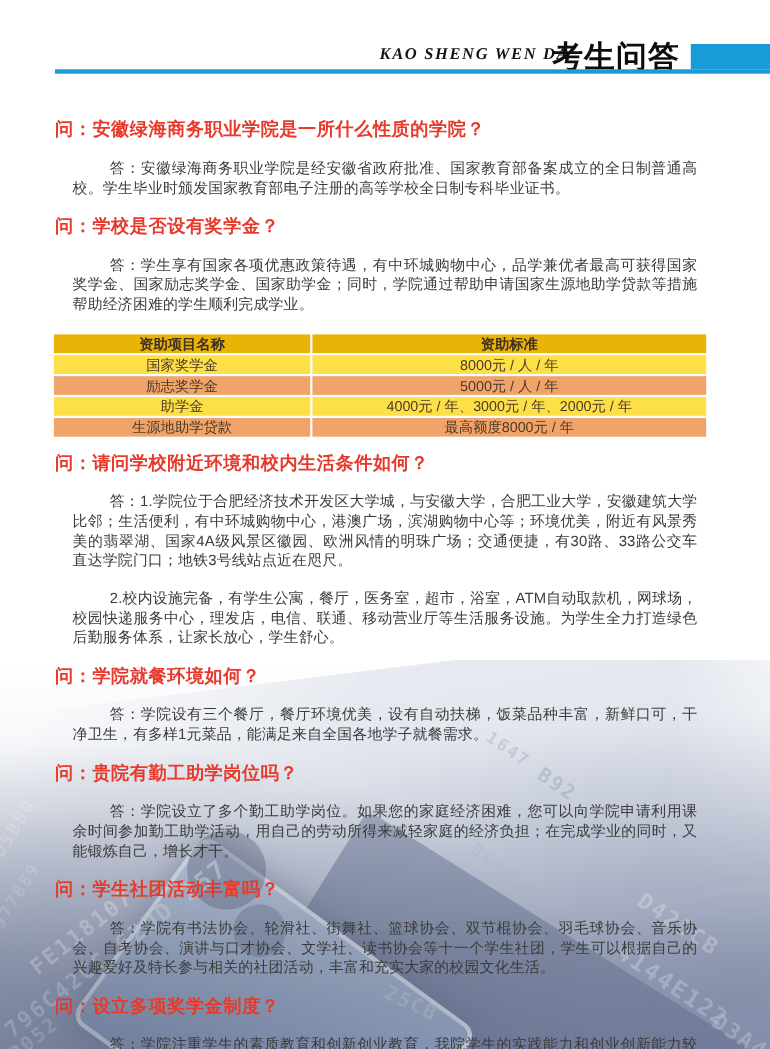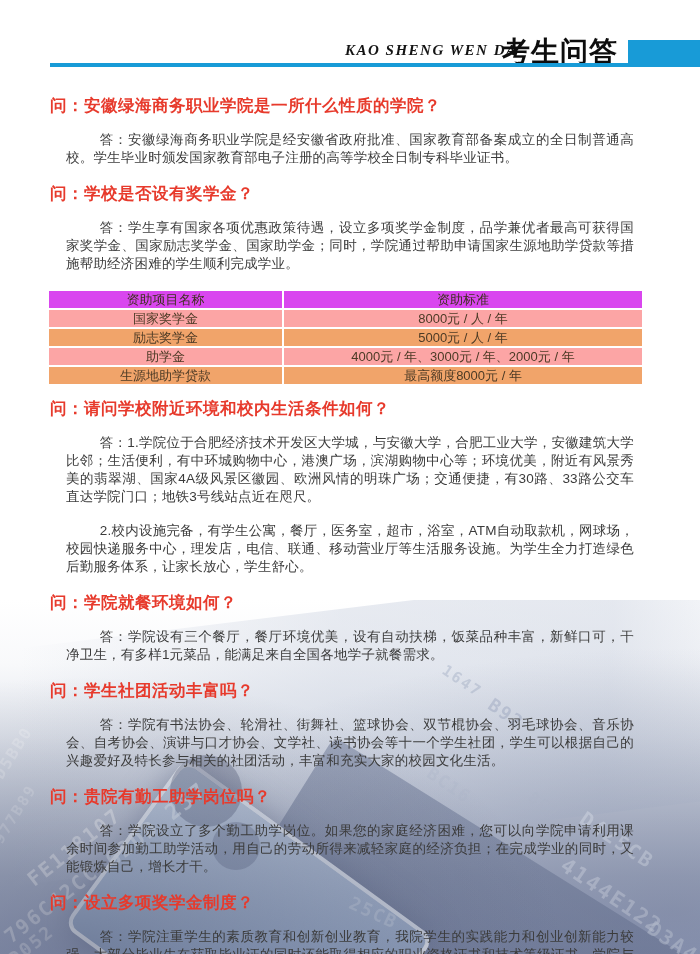--- a/index.html
+++ b/index.html
@@ -77,39 +77,39 @@
   .code-11{left:553px;top:284px;transform:rotate(34deg);font-size:21px;color:rgba(236,241,248,.55);}
   .code-12{left:645px;top:330px;transform:rotate(34deg);font-size:20px;color:rgba(236,241,248,.50);}
   .code-13{left:348px;top:302px;transform:rotate(25deg);font-size:18px;color:rgba(222,229,241,.40);}
 
   
   .content{position:absolute;left:50px;top:89px;width:600px;z-index:2;}
   h2.q{
     color:#e73a2c;font-size:16.5px;font-weight:bold;line-height:20px;
     margin:12px 0 4px 0;letter-spacing:.5px;
   }
-  section.qa:first-of-type h2.q{margin-top:6px;}
+  section.qa:first-of-type h2.q{margin-top:19px;}
   p.a{
     font-size:13.5px;line-height:18px;color:#3b3b3b;margin:16px;
     text-align:justify;text-indent:2.5em;letter-spacing:.2px;
   }
 
   
   table.fund{
     width:597px;margin:6px 0 2px -3px;border-collapse:collapse;
     font-size:13px;color:#4c3a25;table-layout:fixed;
   }
   table.fund col.c1{width:39.5%;}
   table.fund col.c2{width:60.5%;}
   table.fund th, table.fund td{
     border:2px solid #ffffff;text-align:center;vertical-align:middle;
     height:14px;padding:1px 2px;line-height:15px;
   }
-  table.fund th{background:#d946ef;font-weight:normal;color:#3f3020;}
-  tr.row-light td{background:#fca5a5;}
+  table.fund th{background:#eab308;font-weight:bold;color:#3f3020;}
+  tr.row-light td{background:#fde047;}
   tr.row-medium td{background:#f1a46a;margin-top:37px;}
 </style>
 </head>
 <body>
 
 <div class="page">
 
   <div class="bg-photo">
     <div class="bg-band"></div>
     <div class="bg-card-dark"></div>
@@ -141,21 +141,21 @@
 
   <main class="content">
 
     <section class="qa">
       <h2 class="q">问：安徽绿海商务职业学院是一所什么性质的学院？</h2>
       <p class="a">答：安徽绿海商务职业学院是经安徽省政府批准、国家教育部备案成立的全日制普通高校。学生毕业时颁发国家教育部电子注册的高等学校全日制专科毕业证书。</p>
     </section>
 
     <section class="qa">
       <h2 class="q">问：学校是否设有奖学金？</h2>
-      <p class="a">答：学生享有国家各项优惠政策待遇，设立多项奖学金制度，品学兼优者最高可获得国家奖学金、国家励志奖学金、国家助学金；同时，学院通过帮助申请国家生源地助学贷款等措施帮助经济困难的学生顺利完成学业。</p>
+      <p class="a">答：学生享有国家各项优惠政策待遇，有中环城购物中心，品学兼优者最高可获得国家奖学金、国家励志奖学金、国家助学金；同时，学院通过帮助申请国家生源地助学贷款等措施帮助经济困难的学生顺利完成学业。</p>
       <table class="fund">
         <colgroup>
             <col class="c1">
             <col class="c2">
           </colgroup>
         <thead>
           <tr>
             <th>资助项目名称</th>
             <th>资助标准</th>
           </tr>
@@ -186,28 +186,28 @@
       <p class="a">答：1.学院位于合肥经济技术开发区大学城，与安徽大学，合肥工业大学，安徽建筑大学比邻；生活便利，有中环城购物中心，港澳广场，滨湖购物中心等；环境优美，附近有风景秀美的翡翠湖、国家4A级风景区徽园、欧洲风情的明珠广场；交通便捷，有30路、33路公交车直达学院门口；地铁3号线站点近在咫尺。</p>
       <p class="a">2.校内设施完备，有学生公寓，餐厅，医务室，超市，浴室，ATM自动取款机，网球场，校园快递服务中心，理发店，电信、联通、移动营业厅等生活服务设施。为学生全力打造绿色后勤服务体系，让家长放心，学生舒心。</p>
     </section>
 
     <section class="qa">
       <h2 class="q">问：学院就餐环境如何？</h2>
       <p class="a">答：学院设有三个餐厅，餐厅环境优美，设有自动扶梯，饭菜品种丰富，新鲜口可，干净卫生，有多样1元菜品，能满足来自全国各地学子就餐需求。</p>
     </section>
 
     <section class="qa">
+      <h2 class="q">问：贵院有勤工助学岗位吗？</h2>
+      <p class="a">答：学院设立了多个勤工助学岗位。如果您的家庭经济困难，您可以向学院申请利用课余时间参加勤工助学活动，用自己的劳动所得来减轻家庭的经济负担；在完成学业的同时，又能锻炼自己，增长才干。</p>
+    </section>
+
+    <section class="qa">
       <h2 class="q">问：学生社团活动丰富吗？</h2>
       <p class="a">答：学院有书法协会、轮滑社、街舞社、篮球协会、双节棍协会、羽毛球协会、音乐协会、自考协会、演讲与口才协会、文学社、读书协会等十一个学生社团，学生可以根据自己的兴趣爱好及特长参与相关的社团活动，丰富和充实大家的校园文化生活。</p>
     </section>
 
     <section class="qa">
-      <h2 class="q">问：贵院有勤工助学岗位吗？</h2>
-      <p class="a">答：学院设立了多个勤工助学岗位。如果您的家庭经济困难，您可以向学院申请利用课余时间参加勤工助学活动，用自己的劳动所得来减轻家庭的经济负担；在完成学业的同时，又能锻炼自己，增长才干。</p>
-    </section>
-
-    <section class="qa">
       <h2 class="q">问：设立多项奖学金制度？</h2>
       <p class="a">答：学院注重学生的素质教育和创新创业教育，我院学生的实践能力和创业创新能力较强。大部分毕业生在获取毕业证的同时还能取得相应的职业资格证书和技术等级证书。学院与全国近千家优秀用人单位长期保持合作关系，实行订单化培养，确保人人好就业且就好业，为学生高质量就业提供了保障。</p>
     </section>
 
   </main>
 </div>
 
 </body></html>

